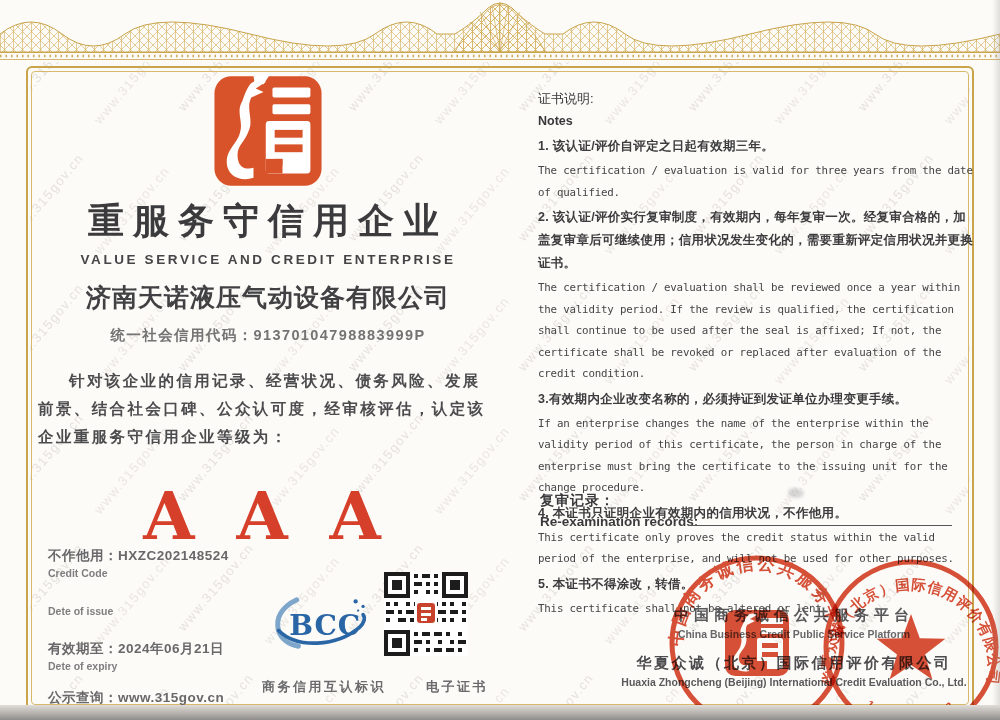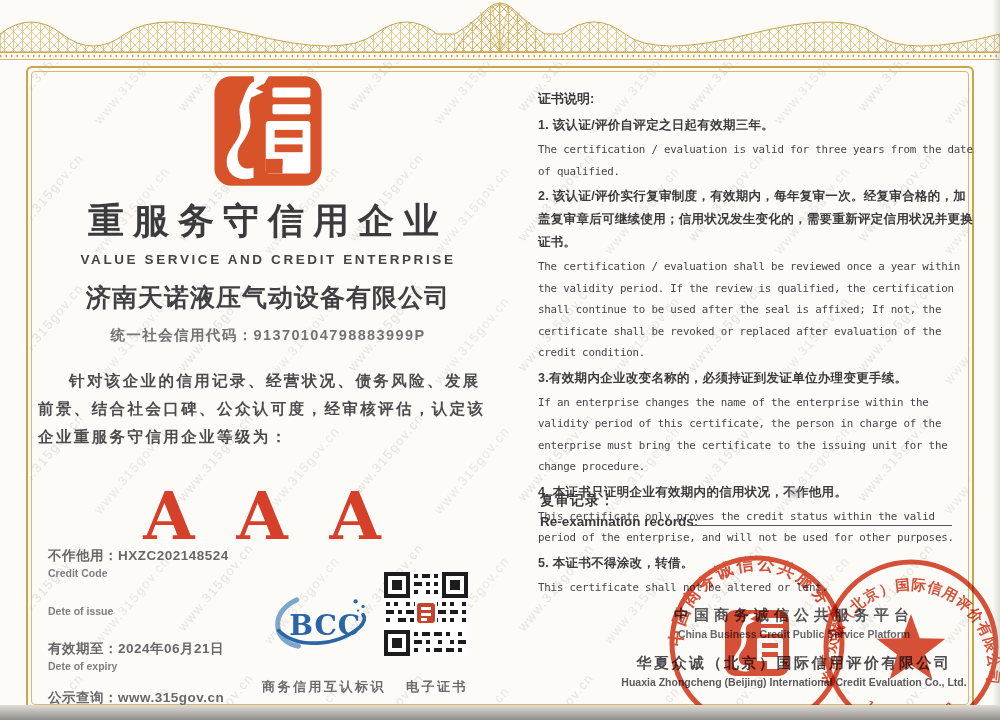--- a/index.html
+++ b/index.html
@@ -60,24 +60,24 @@
   .en-label{font-size:10.5px;font-weight:700;color:#7e7e80;margin:2px 0 13px 0;}
   
   .bcc-block{position:absolute;left:262px;top:572px;width:250px;}
   .bcc-logo{position:absolute;left:8px;top:22px;}
   .qr{position:absolute;left:122px;top:0px;}
   .mark-label{
     position:absolute;top:106px;font-size:13px;font-weight:700;color:#6b6b6d;
     letter-spacing:2.5px;white-space:nowrap;
   }
   .mark-label.l1{left:0px;}
-  .mark-label.l2{left:144px;}
+  .mark-label.l2{left:164px;}
   
   .right-col{position:absolute;left:538px;top:90px;width:436px;text-align:left;}
-  .notes-h-zh{font-size:13px;font-weight:700;color:#38383a;margin-bottom:6px;}
+  .notes-h-zh{font-size:13px;font-weight:400;color:#38383a;margin-bottom:6px;}
   .notes-h-en{font-size:12.5px;font-weight:700;color:#38383a;margin-bottom:7px;}
   .n-zh{font-size:12.5px;font-weight:600;color:#3c3c3e;line-height:23px;letter-spacing:.3px;}
   .n-en{
     font-family:"DejaVu Sans Mono",monospace;font-size:10.8px;color:#454547;
     line-height:21.5px;letter-spacing:-.2px;margin:2px 0 3px 0;
   }
   .review{position:absolute;left:540px;top:492px;}
   .review-zh{font-size:14px;font-weight:700;color:#3a3a3c;letter-spacing:1px;}
   .review-en{font-size:13.5px;font-weight:700;color:#3a3a3c;margin-top:4px;}
   .review-line{position:absolute;left:688px;top:525px;width:264px;border-bottom:1.5px solid #55555a;}
@@ -230,20 +230,21 @@
         <rect x="37" y="41" width="10" height="3" fill="#ffffff"></rect>
         <rect x="37" y="46" width="6" height="3" fill="#ffffff"></rect>
       </svg>
 
       <div class="mark-label l1">商务信用互认标识</div>
       <div class="mark-label l2">电子证书</div>
     </div>
 
     <div class="right-col">
       <div class="notes-h-zh">证书说明:</div>
+      <div class="notes-h-en">Notes</div>
 
       <div class="n-zh">1. 该认证/评价自评定之日起有效期三年。</div>
       <div class="n-en">The certification / evaluation is valid for three years from the date of qualified.</div>
       <div class="n-zh">2. 该认证/评价实行复审制度，有效期内，每年复审一次。经复审合格的，加盖复审章后可继续使用；信用状况发生变化的，需要重新评定信用状况并更换证书。</div>
       <div class="n-en">The certification / evaluation shall be reviewed once a year within the validity period. If the review is qualified, the certification shall continue to be used after the seal is affixed; If not, the certificate shall be revoked or replaced after evaluation of the credit condition.</div>
       <div class="n-zh">3.有效期内企业改变名称的，必须持证到发证单位办理变更手续。</div>
       <div class="n-en">If an enterprise changes the name of the enterprise within the validity period of this certificate, the person in charge of the enterprise must bring the certificate to the issuing unit for the change procedure.</div>
       <div class="n-zh">4. 本证书只证明企业有效期内的信用状况，不作他用。</div>
       <div class="n-en">This certificate only proves the credit status within the valid period of the enterprise, and will not be used for other purposes.</div>
       <div class="n-zh">5. 本证书不得涂改，转借。</div>

